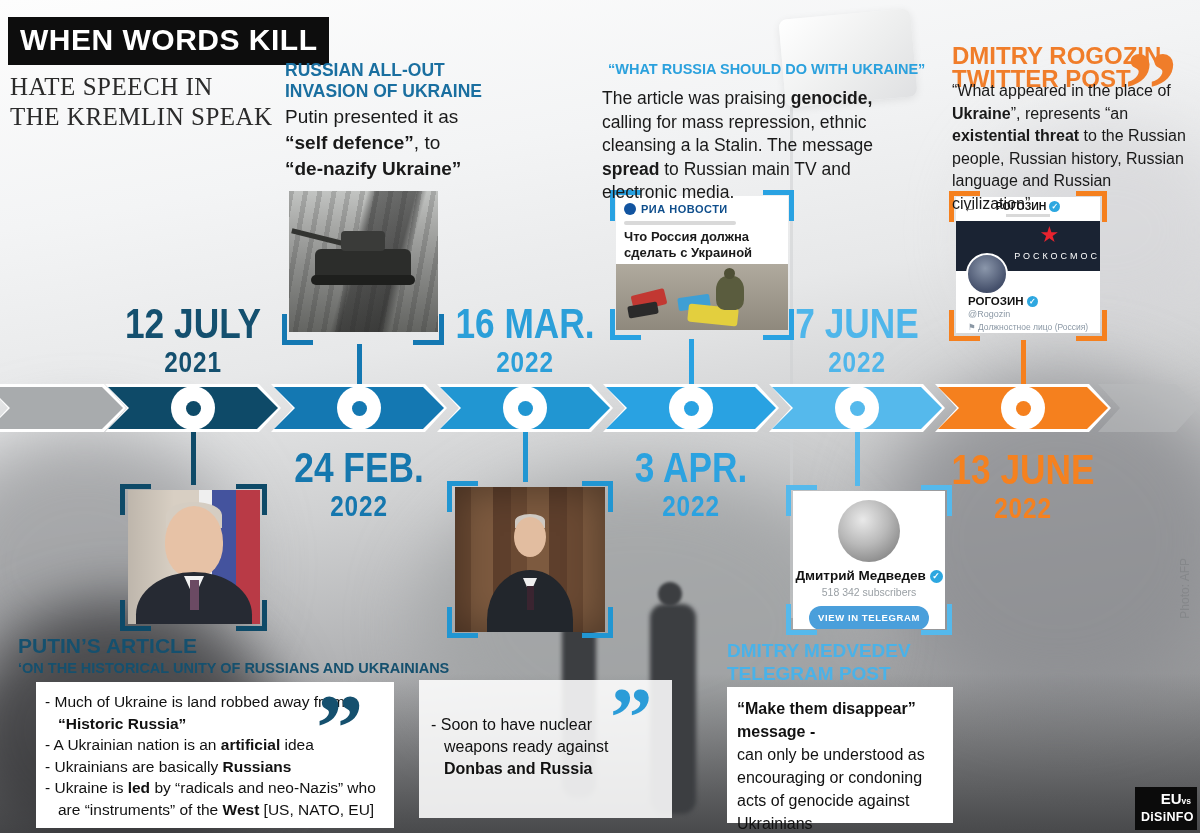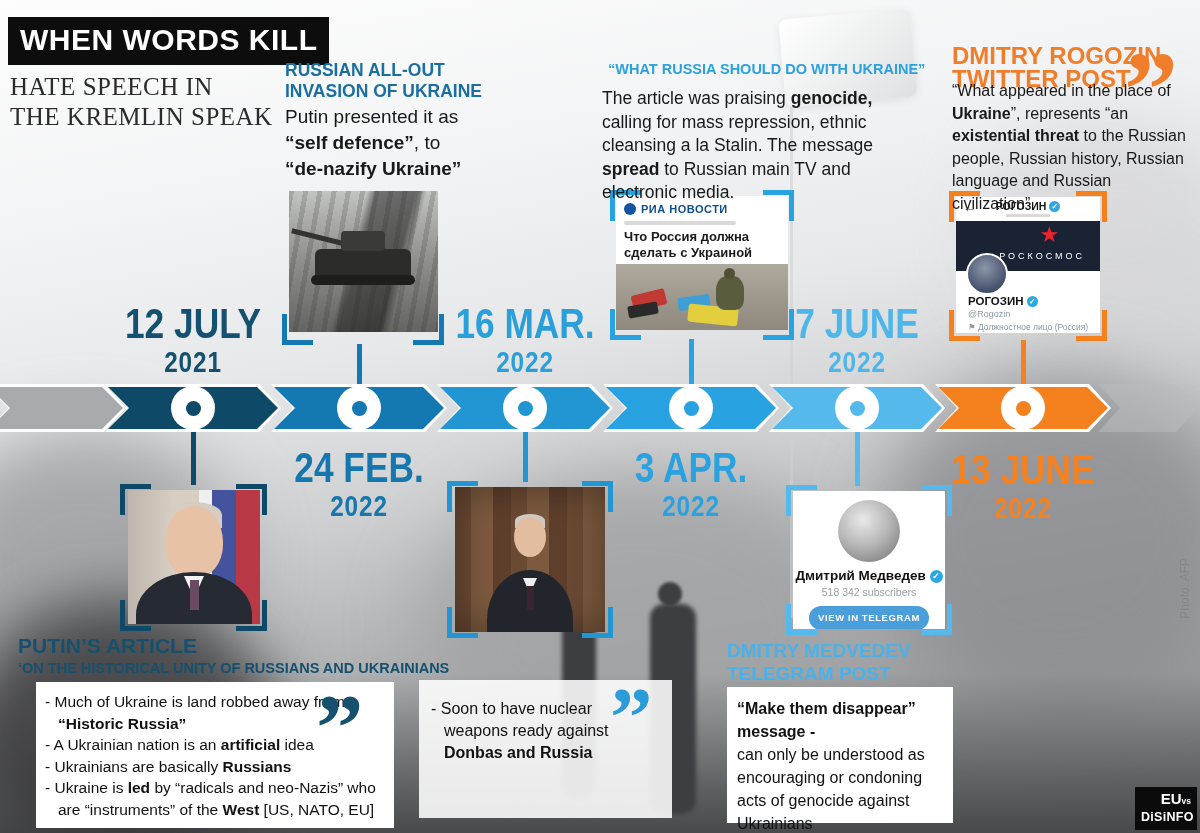--- a/index.html
+++ b/index.html
@@ -120,21 +120,21 @@
   
   .tw-card{background:#fff;}
   .tw-top{position:relative;height:24px;}
   .tw-back{position:absolute;left:7px;top:3px;font-size:13px;color:#222;}
   .tw-back::after{content:"←";}
   .tw-topname{position:absolute;left:0;right:0;top:3px;text-align:center;font-size:10.5px;font-weight:700;color:#111;}
   .tw-topmeta{position:absolute;left:50%;top:17px;width:44px;height:3px;margin-left:-22px;background:#d9d9d9;}
   .tw-banner{position:relative;height:50px;background:#1a2333;}
   .tw-star{position:absolute;left:58%;top:1px;font-size:22px;color:#e8232e;}
   .tw-star::after{content:"★";}
-  .tw-bannertext{position:absolute;left:30%;right:0;top:30px;text-align:left;color:#fff;font-size:9px;letter-spacing:3px;}
+  .tw-bannertext{position:absolute;left:30%;right:0;top:30px;text-align:right;color:#fff;font-size:9px;letter-spacing:3px;}
   .tw-avatar{position:absolute;left:10px;top:56px;width:38px;height:38px;border-radius:50%;border:2.5px solid #fff;
     background:radial-gradient(circle at 45% 35%,#8b97ab,#45506b 70%);}
   .tw-name{margin:24px 0 0 12px;font-size:11.5px;font-weight:700;color:#111;}
   .tw-handle{margin:2px 0 0 12px;font-size:9px;color:#8b98a5;}
   .tw-label{margin:3px 0 0 12px;font-size:8.5px;color:#8b98a5;}
   .tw-flag::before{content:"⚑ ";}
 
   
   .credit{left:1178px;top:558px;writing-mode:vertical-rl;transform:rotate(180deg);
     color:#85878a;font-size:12px;z-index:7;}
@@ -378,21 +378,21 @@
   <div class="hblock" style="left:18px;top:660px;font-size:14.5px;color:#15506e;">‘ON THE HISTORICAL UNITY OF RUSSIANS AND UKRAINIANS</div>
   <div class="whitebox" style="left:36px;top:682px;width:340px;height:128px;padding:9px 9px;font-size:15.5px;line-height:21.5px;">
     <div class="bullet"><span>- Much of Ukraine is land robbed away from </span><span class="b">“Historic Russia”</span></div>
     <div class="bullet"><span>- A Ukrainian nation is an </span><span class="b">artificial</span><span> idea</span></div>
     <div class="bullet"><span>- Ukrainians are basically </span><span class="b">Russians</span></div>
     <div class="bullet"><span>- Ukraine is </span><span class="b">led</span><span> by “radicals and neo-Nazis” who are “instruments” of the </span><span class="b">West</span><span> [US, NATO, EU]</span></div>
   </div>
   <div class="quote" style="left:316px;top:700px;font-size:95px;color:#15506e;">”</div>
 
   <div class="whitebox" style="left:419px;top:680px;width:229px;height:116px;padding:11px 12px;font-size:16px;line-height:22px;background:rgba(255,255,255,.88);">
-    <div class="bullet" style="margin-top:7px;"><span>- Soon to have nuclear weapons ready against </span><span class="b">Donbas and Russia</span></div>
+    <div class="bullet" style="margin-top:23px;"><span>- Soon to have nuclear weapons ready against </span><span class="b">Donbas and Russia</span></div>
   </div>
   <div class="quote" style="left:610px;top:692px;font-size:85px;color:#2b9cd8;">”</div>
 
   <div class="hblock" style="left:727px;top:639px;font-size:19px;line-height:23px;color:#4ab2e8;">
     <span>DMITRY MEDVEDEV</span><br>
     <span>TELEGRAM POST</span>
   </div>
   <div class="whitebox" style="left:727px;top:687px;width:206px;height:116px;padding:10px 10px;font-size:16px;line-height:23px;"><span class="b">“Make them disappear”</span><br><span class="b">message -</span><br><span>can only be understood as encouraging or condoning acts of genocide against Ukrainians</span></div>
 
   <div class="abs credit">Photo: AFP</div>

